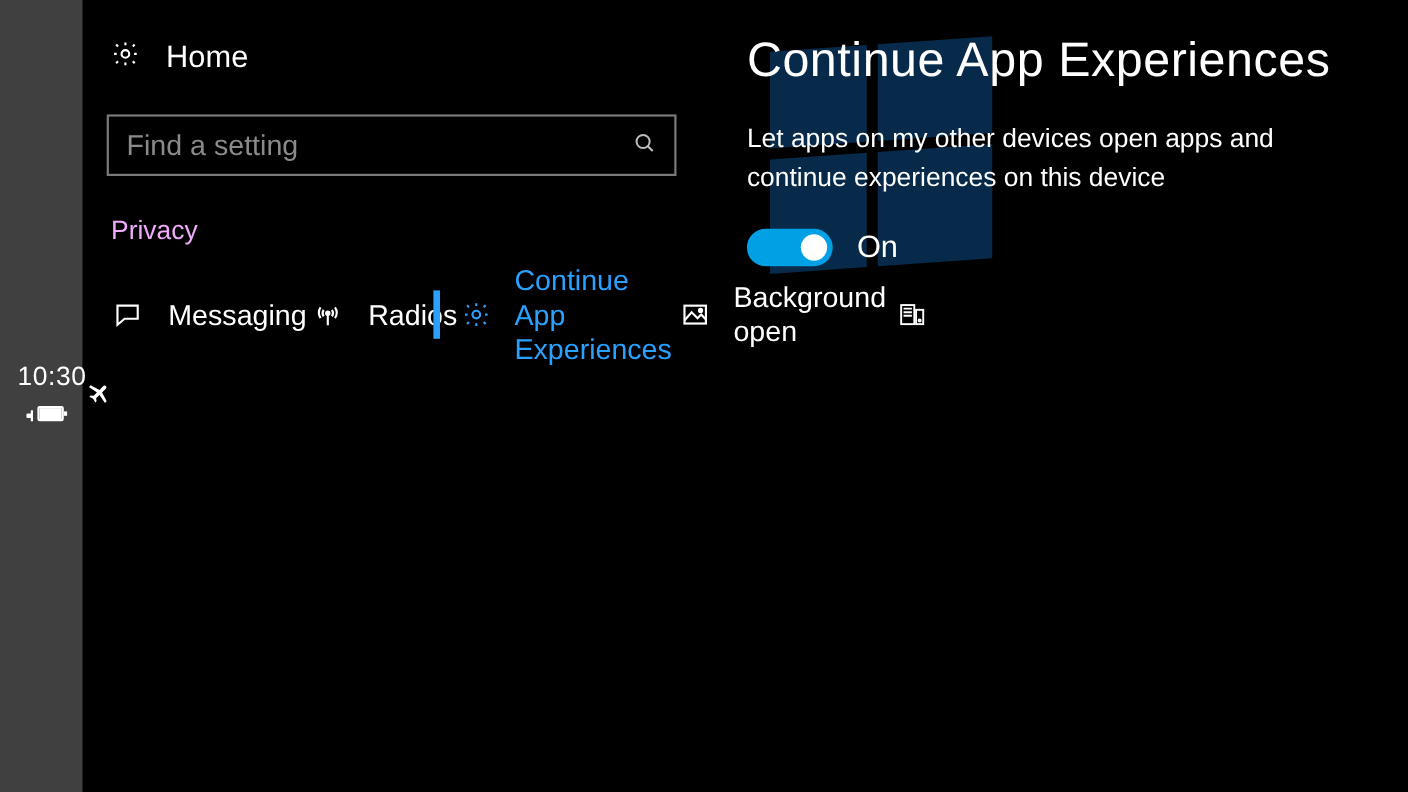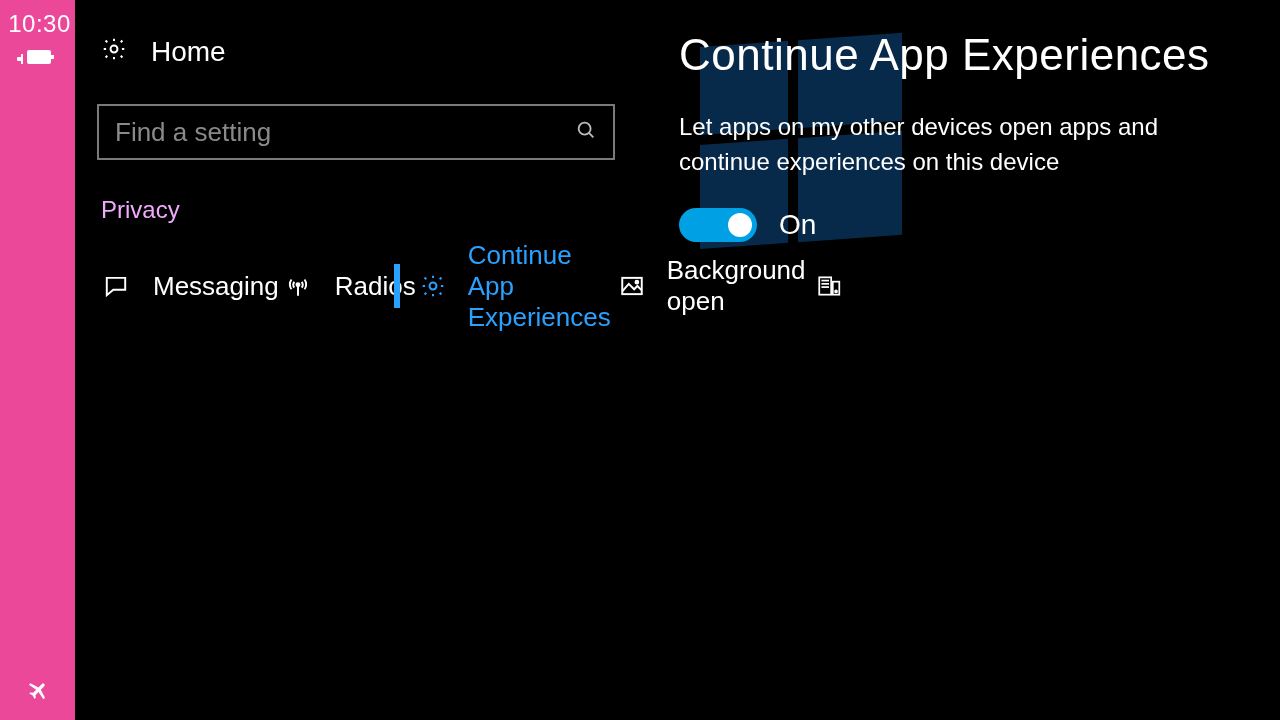--- a/index.html
+++ b/index.html
@@ -27,26 +27,25 @@
     z-index: 0;
   }
   .bg-logo div { background: #072a4a; }
 
   
   .status-bar {
     position: absolute;
     left: 0; top: 0;
     width: 75px;
     height: 100%;
-    background: #ec4899;
+    background: #404040;
     display: flex;
-    flex-direction: column;
     justify-content: space-between;
     align-items: center;
-    padding: 10px 0 14px 4px;
+    padding: 10px 0 14px 16px;
     z-index: 5;
   }
   .status-top { display: flex; flex-direction: column; align-items: center; gap: 12px; }
   .clock { font-size: 24px; font-weight: 400; letter-spacing: 0.5px; }
   .battery-icon { width: 30px; height: 18px; position: relative; }
   .battery-icon .plug {
     position: absolute; left: -8px; top: 4px; width: 8px; height: 10px;
   }
   .battery-icon .plug::before {
     content:""; position:absolute; left:0; top:3px; width:6px; height:4px; background:#fff; border-radius:1px;

